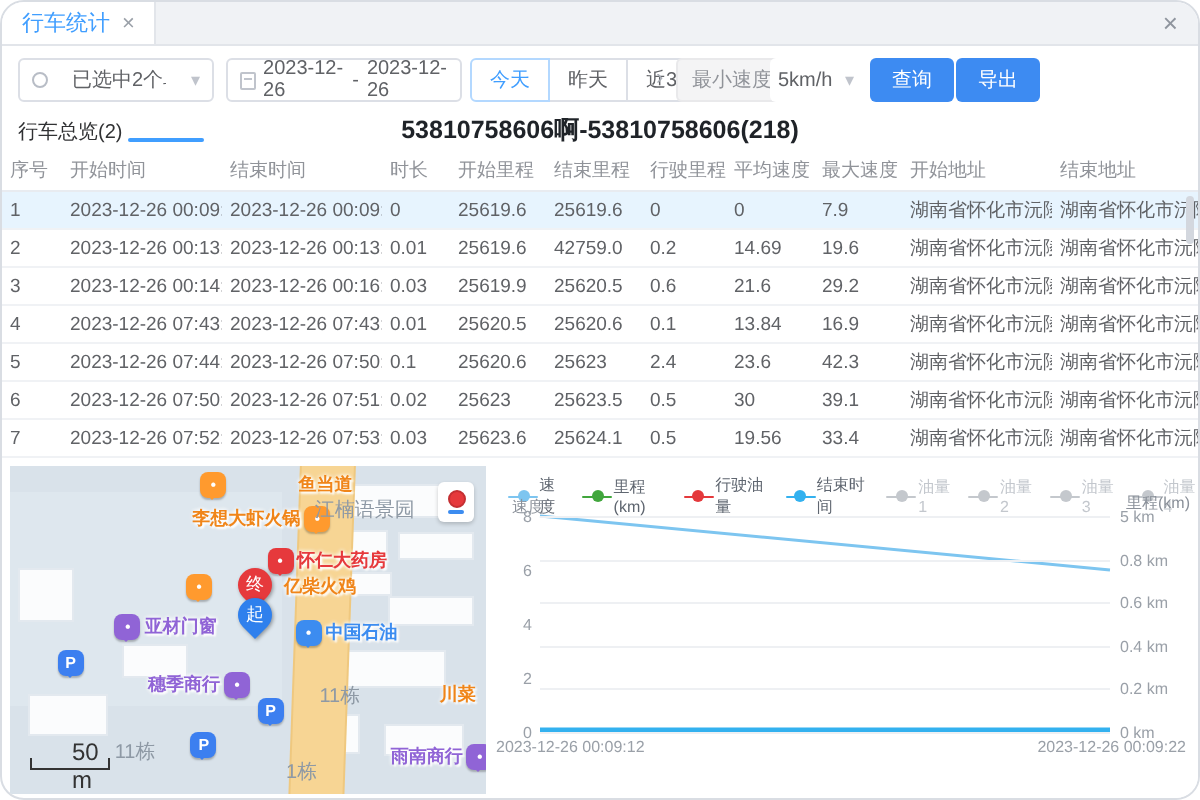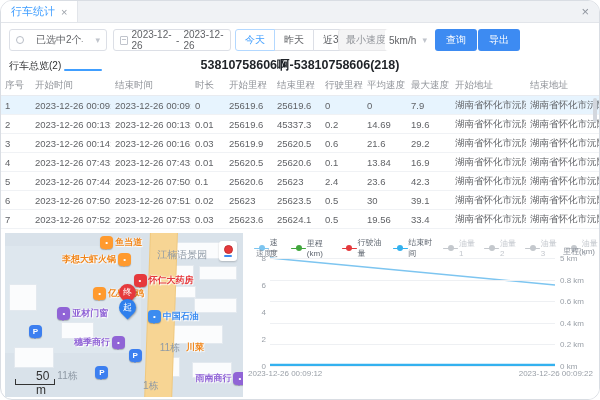--- a/index.html
+++ b/index.html
@@ -74,21 +74,21 @@
   .pin { width:13px; height:13px; border-radius:4px; color:#fff; font-size:8px; line-height:13px;
          text-align:center; position:relative; flex:0 0 auto; box-shadow:0 1px 1px rgba(0,0,0,.25); }
   .pin:after { content:""; position:absolute; left:4px; top:12px; border:2.5px solid transparent; }
   .pin.orange { background:#ff9a2e; } .pin.orange:after { border-top-color:#ff9a2e; }
   .pin.red { background:#e6393c; } .pin.red:after { border-top-color:#e6393c; }
   .pin.purple { background:#9064d6; } .pin.purple:after { border-top-color:#9064d6; }
   .pin.blue { background:#3c8cf0; } .pin.blue:after { border-top-color:#3c8cf0; }
   .pin.parking { background:#3c7ff0; font-weight:bold; } .pin.parking:after { border-top-color:#3c7ff0; }
   .plabel { font-size:9px; font-weight:bold; white-space:nowrap;
             text-shadow:0 0 2px #fff,0 0 2px #fff,1px 1px 1px #fff; }
-  .plabel.orange { color:#f08519; } .plabel.red { color:#e6393c; }
+  .plabel.orange { color:#f08519;margin-left:34px; } .plabel.red { color:#e6393c; }
   .plabel.purple { color:#9064d6; } .plabel.blue { color:#3c8cf0; }
   .areatext { font-size:10px; color:#8e99a5; white-space:nowrap; }
   .bigpin { position:absolute; width:17px; height:17px; border-radius:50% 50% 50% 0;
             transform:rotate(-45deg); box-shadow:0 1px 2px rgba(0,0,0,.35); }
   .bigpin span { display:block; transform:rotate(45deg); color:#fff; font-size:9px;
                  line-height:17px; text-align:center; }
   .bigpin.end { background:#e6393c; left:48%; top:31%; z-index:3; }
   .bigpin.start { background:#2f80ed; left:48%; top:40%; z-index:3; }
   .scalebar { position:absolute; left:10px; bottom:12px; width:40px; height:6px;
               border-left:1.5px solid #333; border-right:1.5px solid #333; border-bottom:1.5px solid #333; }
@@ -191,21 +191,21 @@
           <span class="tc">7.9</span>
           <span class="tc">湖南省怀化市沅陵县沅...</span>
           <span class="tc">湖南省怀化市沅陵县沅...</span>
         </div>
         <div class="trow">
           <span class="tc">2</span>
           <span class="tc">2023-12-26 00:13:02</span>
           <span class="tc">2023-12-26 00:13:51</span>
           <span class="tc">0.01</span>
           <span class="tc">25619.6</span>
-          <span class="tc">45337.3</span>
+          <span class="tc">42759.0</span>
           <span class="tc">0.2</span>
           <span class="tc">14.69</span>
           <span class="tc">19.6</span>
           <span class="tc">湖南省怀化市沅陵县沅...</span>
           <span class="tc">湖南省怀化市沅陵县沅...</span>
         </div>
         <div class="trow">
           <span class="tc">3</span>
           <span class="tc">2023-12-26 00:14:38</span>
           <span class="tc">2023-12-26 00:16:18</span>

